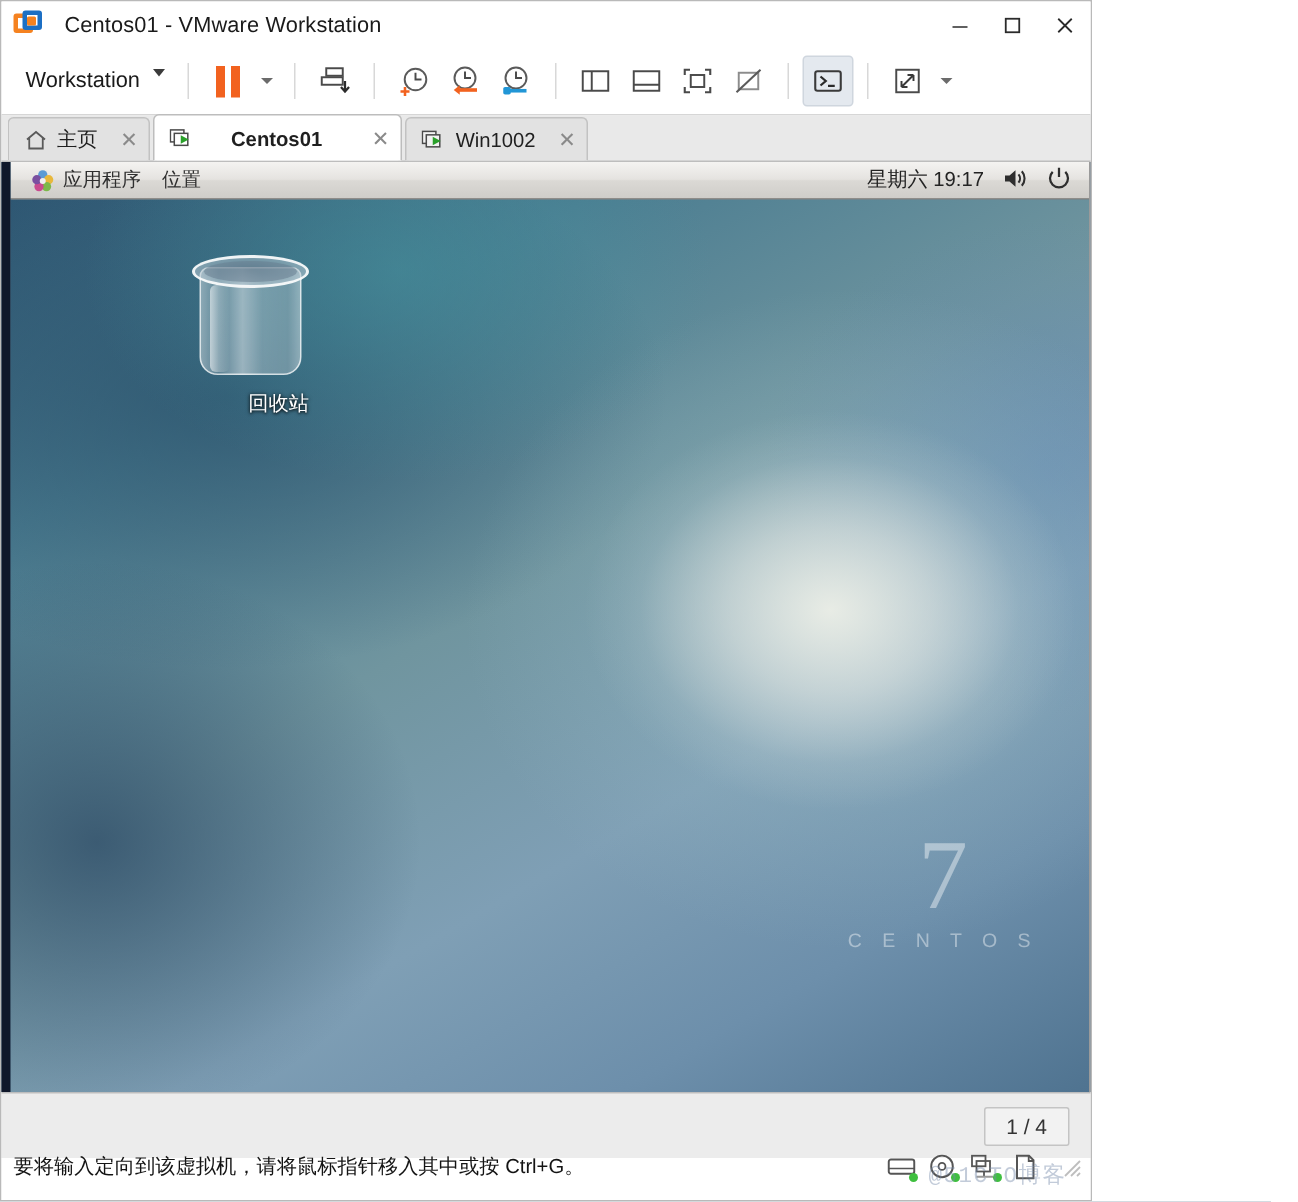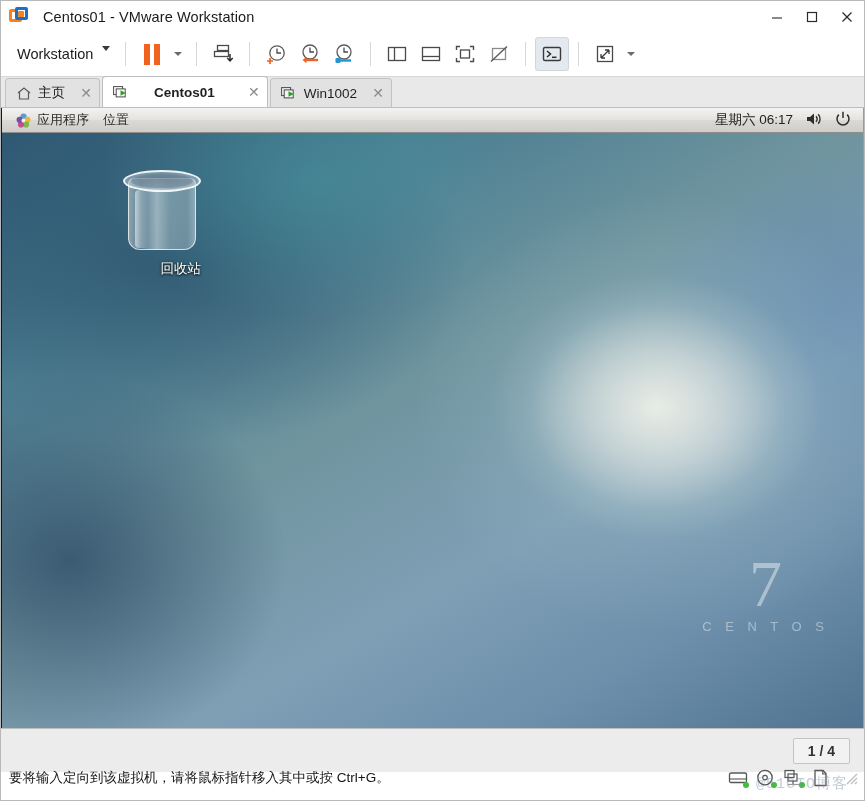--- a/index.html
+++ b/index.html
@@ -4,21 +4,21 @@
 <style>
   * { box-sizing: border-box; margin: 0; padding: 0; }
   html, body {
     width: 865px; height: 801px;
     font-family: "Liberation Sans", "DejaVu Sans", sans-serif;
     background: #ffffff;
     overflow: hidden;
   }
   #app {
     position: relative;
-    width: 865px; height: 801px;
+    width: 728px; height: 801px;
     background: #ffffff;
     border: 1px solid #b9b9b9;
     display: flex; flex-direction: column;
   }
 
   
   .titlebar {
     height: 31px; min-height: 31px;
     display: flex; align-items: center;
     background: #ffffff;
@@ -104,21 +104,21 @@
   .tab .tclose {
     color: #8a8a8a; font-size: 14px; margin-left: 8px; width: 14px; text-align: center;
     font-weight: normal;
   }
   .home-ico { width: 16px; height: 15px; position: relative; flex: none; }
   .vm-ico { width: 17px; height: 15px; position: relative; flex: none; }
 
   
   .guest {
     flex: 1; position: relative; overflow: hidden;
-    border-left: 1px solid #0f172a; border-right: 1px solid #9a9a9a;
+    border-left: 6px solid #0f172a; border-right: 1px solid #9a9a9a;
     background: #4c6f85;
   }
   .gnome-panel {
     height: 25px; display: flex; align-items: center;
     background: linear-gradient(to bottom, #f4f3f1 0%, #e5e3e0 48%, #dbd9d5 52%, #cfcdc9 100%);
     border-bottom: 1px solid #8f8d8a;
     font-size: 13px; color: #2e2e2e;
     padding: 0 8px 0 7px;
     position: relative; z-index: 5;
   }
@@ -201,21 +201,21 @@
   
   .botstrip {
     height: 44px; min-height: 44px;
     background: #ececec;
     border-top: 1px solid #bdbdbd;
     display: flex; align-items: center; justify-content: flex-end;
     padding-right: 14px;
   }
   .wsind {
     border: 1px solid #c4c4c4; background: #f2f2f2;
-    font-size: 14px; color: #333; padding: 4px 14px; border-radius: 2px; font-weight: bold;
+    font-size: 14px; color: #333; padding: 4px 14px; border-radius: 2px;
   }
   .statusbar {
     height: 28px; min-height: 28px;
     background: #ffffff;
     display: flex; align-items: center;
     padding: 0 6px 16px 8px;
     font-size: 13.5px; color: #141414;
     position: relative;
   }
   .st-icons { margin-left: auto; display: flex; align-items: center; gap: 7px; position: relative; }
@@ -413,21 +413,21 @@
             <circle cx="7.5" cy="7.6" r="2" fill="#f0f0f0"></circle>
           </svg>
         </span>
         <span>应用程序</span>
       </div>
       <div class="gp-item">
         <span>位置</span>
       </div>
 
       <div class="gp-right">
-        <span class="gp-clock">星期六 06:17</span>
+        <span class="gp-clock">星期六 19:17</span>
         <span>
           <svg width="18" height="16" viewBox="0 0 18 16">
             <path d="M2 6 H5 L9 2.5 V13.5 L5 10 H2 Z" fill="#2e2e2e"></path>
             <path d="M11 5.2 A4.4 4.4 0 0 1 11 10.8" fill="none" stroke="#2e2e2e" stroke-width="1.4"></path>
             <path d="M13.2 3.2 A7.2 7.2 0 0 1 13.2 12.8" fill="none" stroke="#2e2e2e" stroke-width="1.4"></path>
           </svg>
         </span>
         <span>
           <svg width="16" height="16" viewBox="0 0 16 16">
             <path d="M3.8 3.6 A6 6 0 1 0 12.2 3.6" fill="none" stroke="#2e2e2e" stroke-width="1.5"></path>

